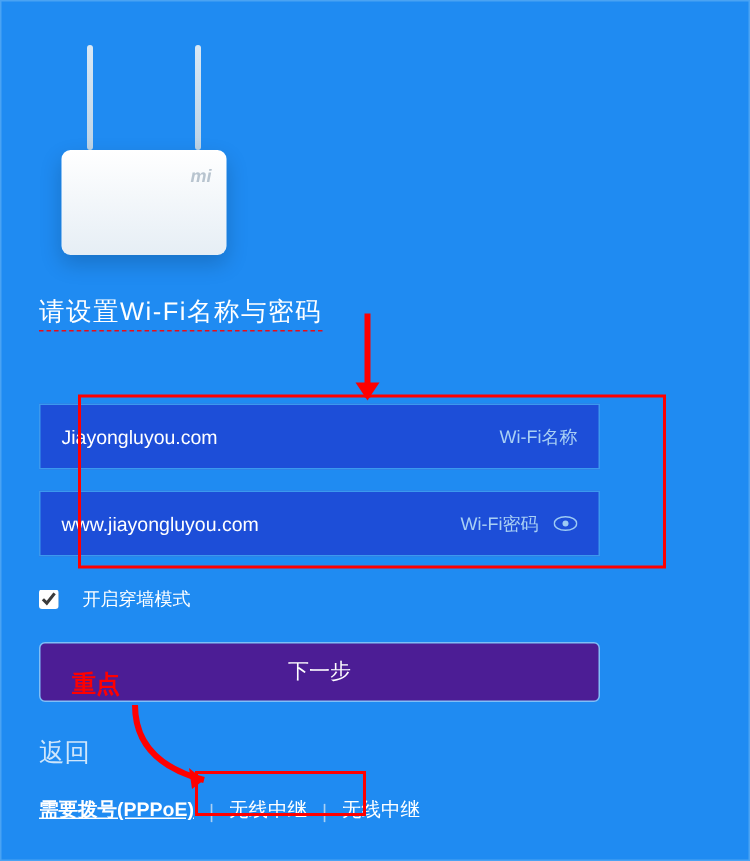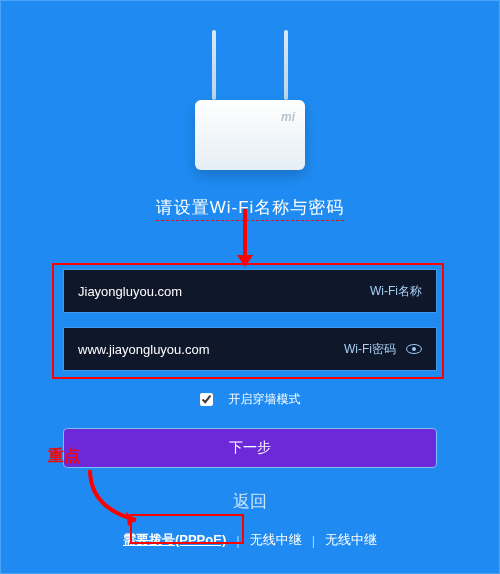--- a/index.html
+++ b/index.html
@@ -7,22 +7,23 @@
       width: 500px;
       height: 574px;
       background: #1f8bf2;
       font-family: "Microsoft YaHei", Arial, sans-serif;
       position: relative;
       overflow: hidden;
     }
     .container {
       display: flex;
       flex-direction: column;
-      align-items: center;
+      align-items: flex-start;
       padding-top: 30px;
+      margin-left: 26px;
     }
     .router-img {
       width: 140px;
       height: 150px;
       position: relative;
       margin-bottom: 10px;
     }
     
     .antenna {
       position: absolute;
@@ -67,21 +68,21 @@
     .form-box {
       width: 374px;
       display: flex;
       flex-direction: column;
       gap: 14px;
       position: relative;
     }
     .field {
       width: 100%;
       height: 44px;
-      background: #0f172a;
+      background: #1d4ed8;
       border: 1px solid #3b99ee;
       color: #fff;
       display: flex;
       align-items: center;
       padding: 0 14px;
       font-size: 13px;
       position: relative;
     }
     .field-value {
       flex: 1;
@@ -106,21 +107,21 @@
       display: flex;
       align-items: center;
       justify-content: center;
       margin-top: 20px;
       gap: 16px;
     }
     .checkbox-row input { accent-color: #fff; }
     .next-btn {
       width: 374px;
       height: 40px;
-      background: #6d28d9;
+      background: #4c1d95;
       border: 1px solid #7fbff7;
       border-radius: 4px;
       color: #fff;
       font-size: 14px;
       margin-top: 20px;
       cursor: pointer;
     }
     .back-link {
       color: #cfe6fb;
       font-size: 17px;

